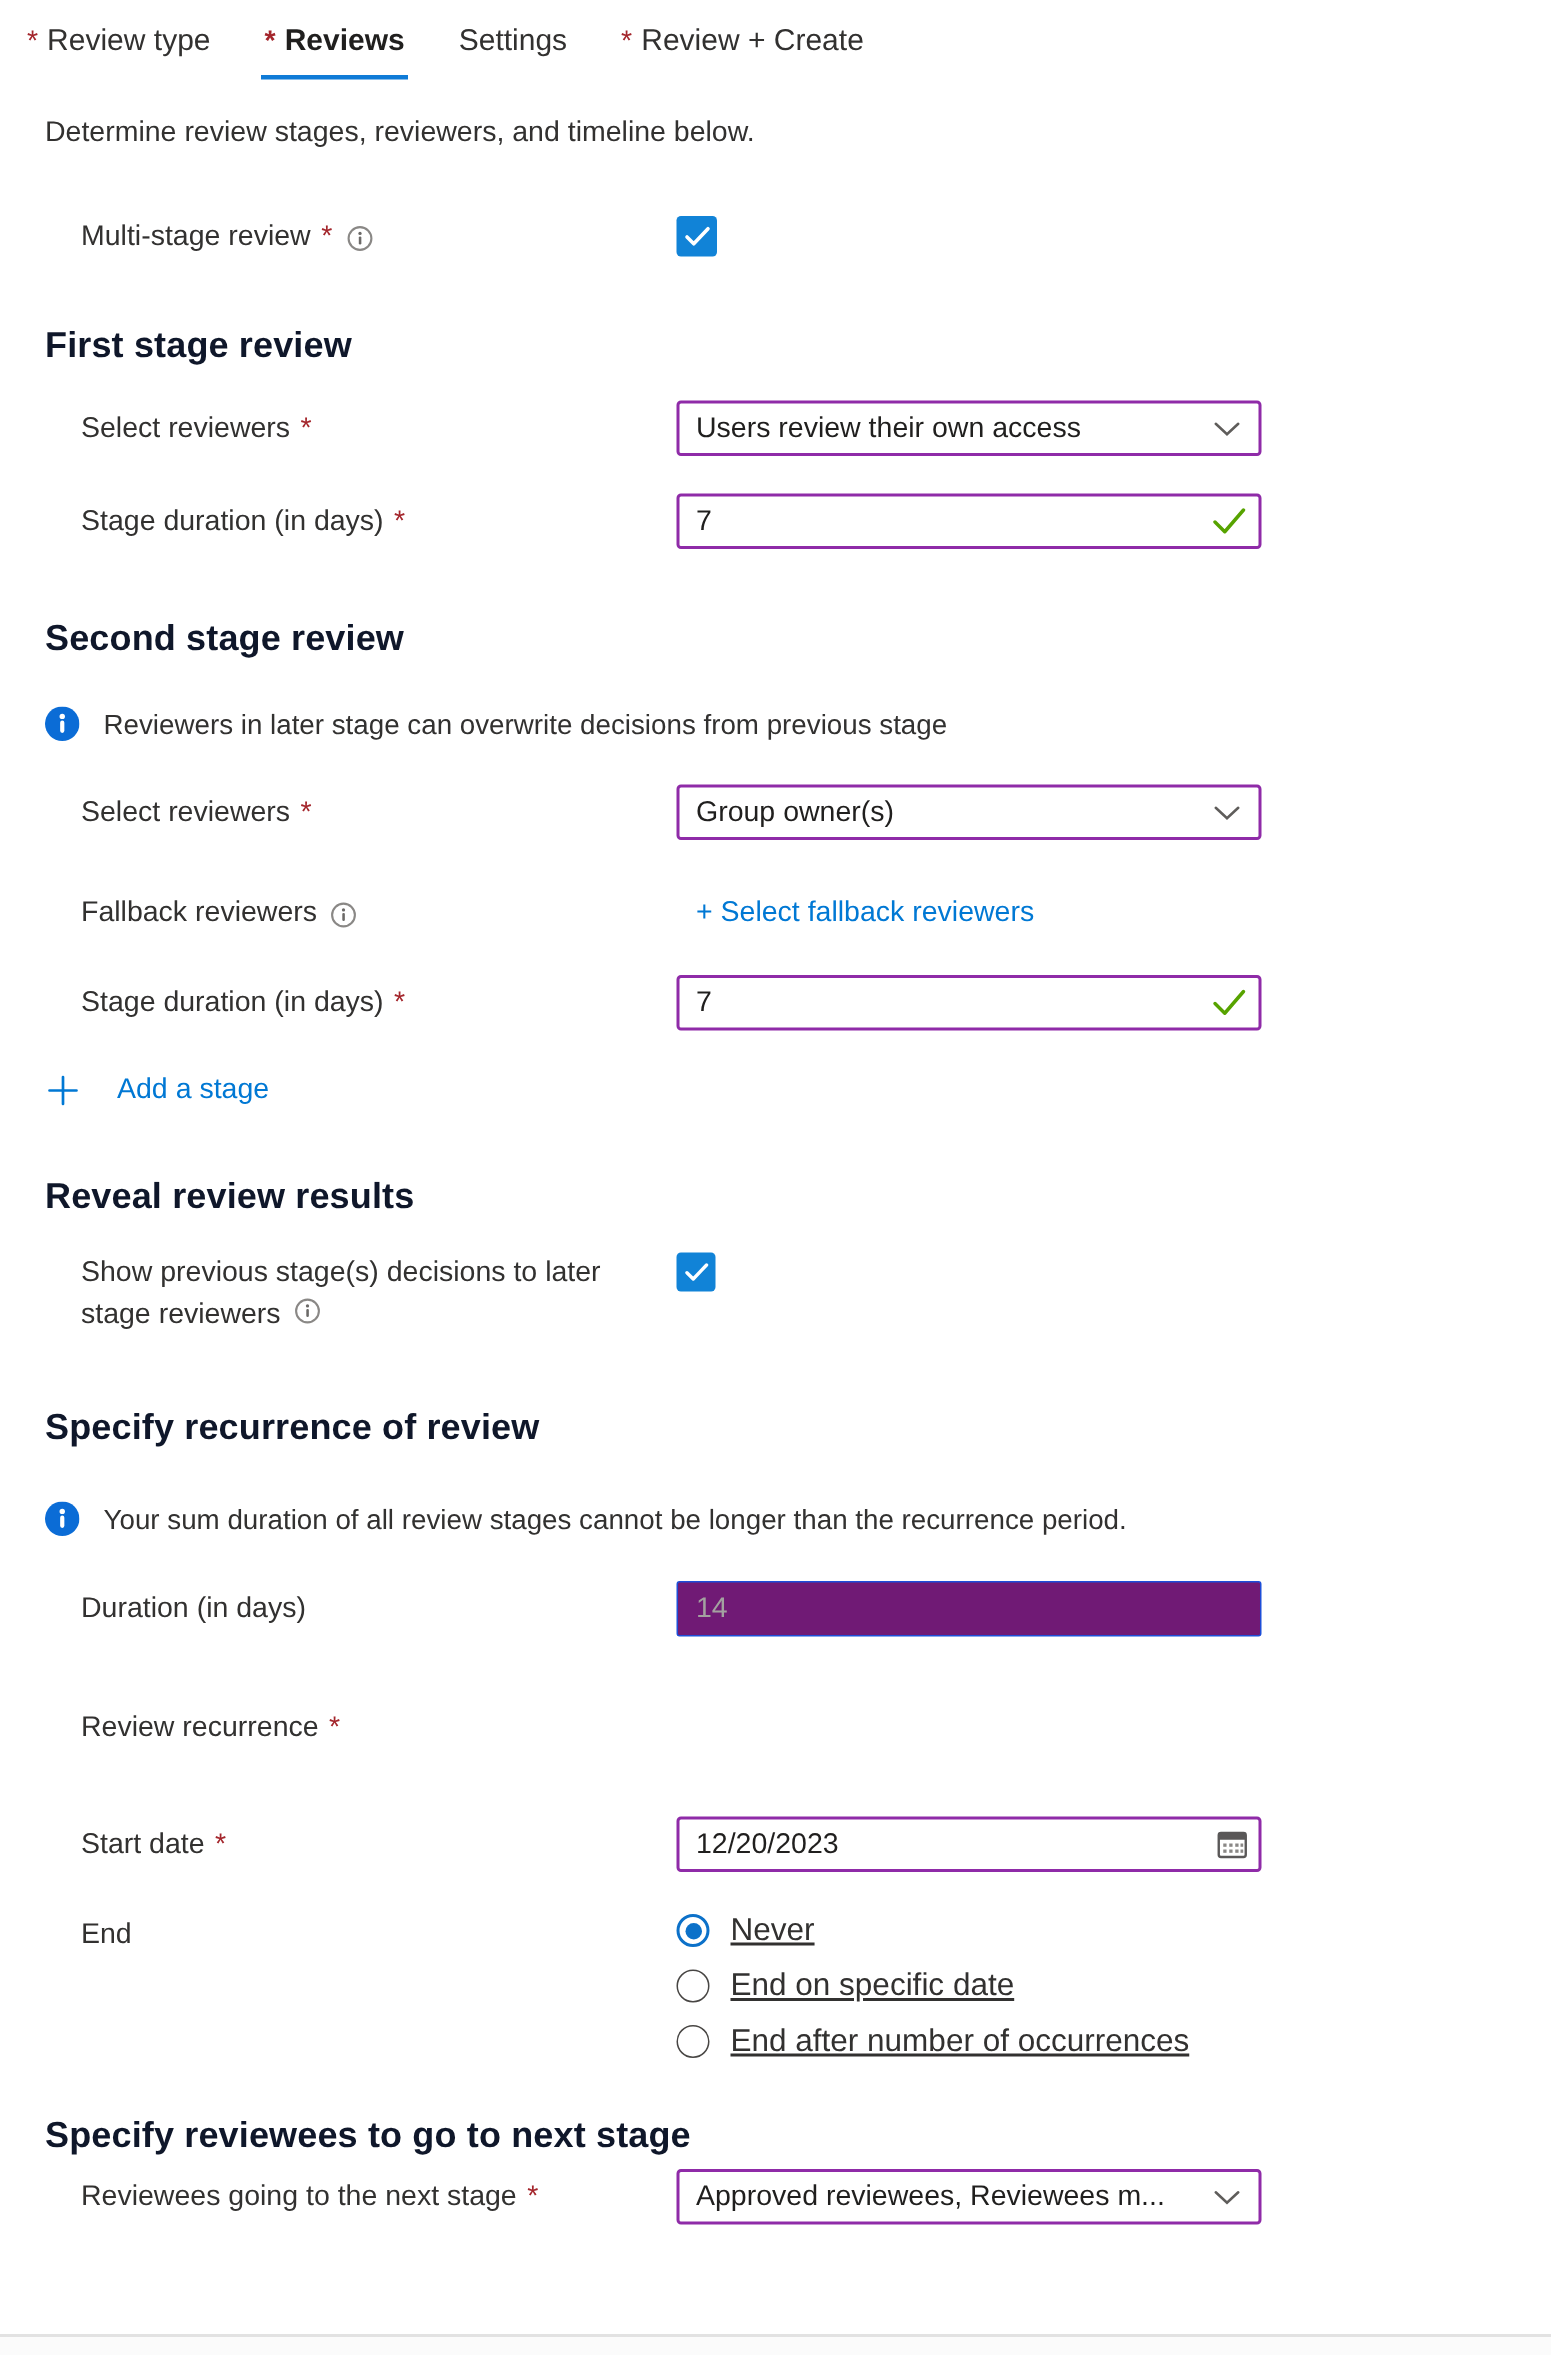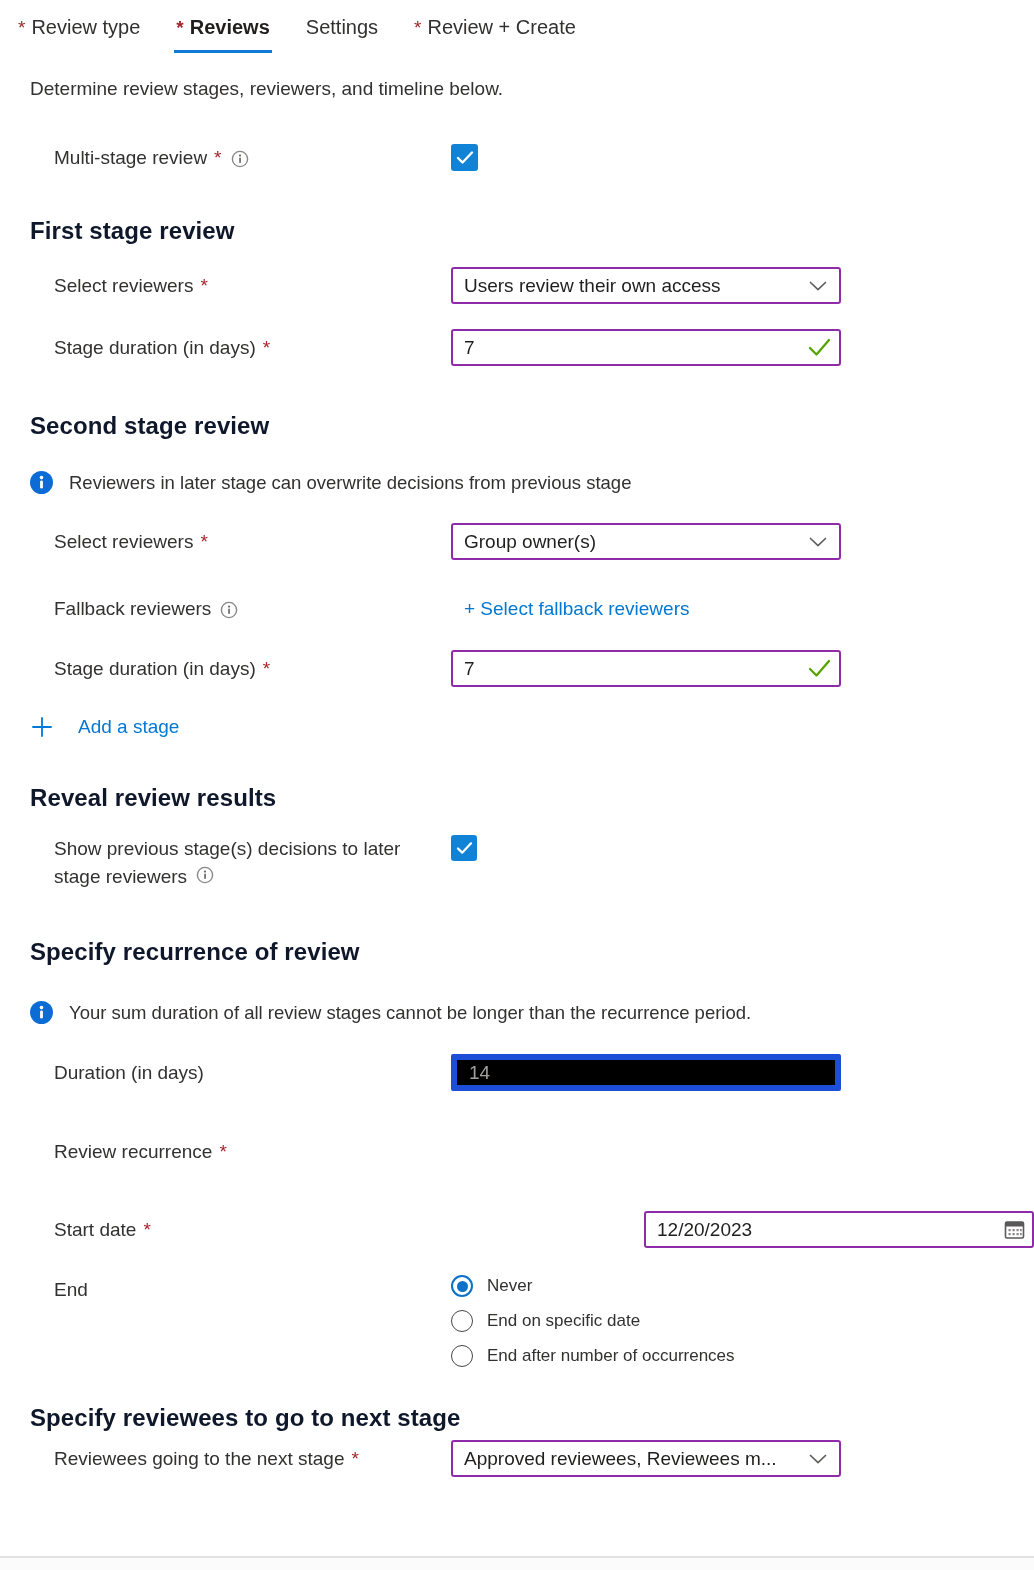--- a/index.html
+++ b/index.html
@@ -26,21 +26,21 @@
   .intro { margin-top:25px; font-size:19px; }
 
   
   .dropdown { height:37px; border:2px solid #8f2ba8; border-radius:3px; background:#fff;
     display:flex; align-items:center; justify-content:space-between; padding:0 12px 0 11px;
     font-size:19px; color:#201f1e; cursor:pointer; }
   .dropdown .val { white-space:nowrap; overflow:hidden; }
   .input-wrap { position:relative; }
   .txt { width:390px; height:37px; border:2px solid #8f2ba8; border-radius:3px;
     font-family:"Liberation Sans",sans-serif; font-size:19px; color:#201f1e; padding:0 38px 0 11px; outline:none; }
-  .txt:disabled { border:6px solid #1d4ed8; background:#000000; color:#a3a1a0; border-radius:2px; padding-left:12px; }
+  .txt:disabled { border:1px solid #1d4ed8; background:#701a75; color:#a3a1a0; border-radius:2px; padding-left:12px; }
   .valid-check { position:absolute; right:10px; top:9px; }
   .cal-btn { position:absolute; right:8px; top:7px; cursor:pointer; }
 
   .checkbox { width:27px; height:27px; border-radius:3px; background:#1183d7; display:flex;
     align-items:center; justify-content:center; cursor:pointer; }
 
   .link { color:#0078d4; font-size:19px; text-decoration:none; cursor:pointer; }
   .fallback-link { padding-left:13px; }
 
   .add-stage { display:flex; align-items:center; gap:24px; cursor:pointer; }
@@ -49,36 +49,36 @@
   .info-outline { display:inline-flex; margin-left:9px; position:relative; top:1px; cursor:pointer; }
 
   
   .radio-group { display:flex; flex-direction:column; gap:13px; }
   .radio-row { display:flex; align-items:center; gap:14px; cursor:pointer; }
   .radio { width:22px; height:22px; border-radius:50%; border:1.5px solid #484644; background:#fff;
     display:flex; align-items:center; justify-content:center; }
   .radio-row.selected .radio { border:2px solid #0c71c9; }
   .radio .dot { width:11px; height:11px; border-radius:50%; background:transparent; }
   .radio-row.selected .dot { background:#0c71c9; }
-  .radio-lbl { font-size:17px; }
+  .radio-lbl { font-size:21px;text-decoration:underline; }
 
   
   .m-multi   { margin-top:39px; height:37px; }
   .h-first   { margin-top:41px; margin-bottom:22px; }
   .m-gap25   { margin-top:25px; }
   .h-second  { margin-top:46px; margin-bottom:31px; }
   .m-info1   { margin-bottom:29px; }
   .m-fallback{ margin-top:30px; height:37px; }
   .m-dur2    { margin-top:23px; }
   .m-add     { margin-top:28px; }
   .h-reveal  { margin-top:45px; margin-bottom:23px; }
   .h-recur   { margin-top:47px; margin-bottom:35px; }
   .m-info2   { margin-bottom:30px; }
   .m-recur   { margin-top:50px; }
-  .m-start   { margin-top:48px;justify-content:space-between; }
+  .m-start   { margin-top:48px; }
   .m-end     { margin-top:27px; }
   .h-next    { margin-top:37px; margin-bottom:8px; }
   .m-end .lbl, .m-end .ctrl { align-self:flex-start; }
 
   .footer-divider { position:absolute; left:0; bottom:12px; width:1034px; height:2px; background:#e2e2e2; }
   .footer-strip { position:absolute; left:0; bottom:0; width:1034px; height:12px; background:#fbfbfb; }
 </style>
 </head>
 <body>
 

